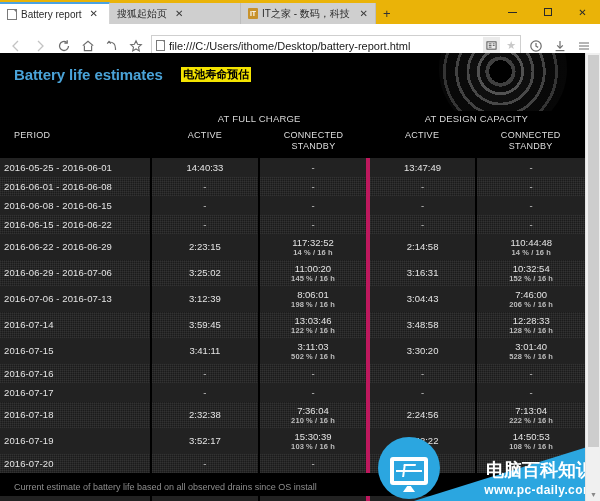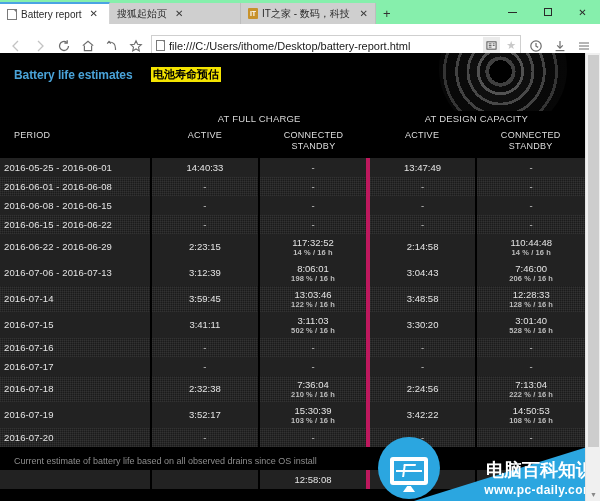--- a/index.html
+++ b/index.html
@@ -8,21 +8,21 @@
     overflow: hidden;
     font-family: "Liberation Sans", sans-serif;
     background: #ffffff;
   }
 
   
   .window { width: 600px; height: 501px; position: relative; background: #ffffff; }
 
   .titlebar {
     height: 24px;
-    background: #86efac;
+    background: #eab308;
     display: flex;
     align-items: flex-end;
     position: relative;
   }
   .tabstrip { display: flex; align-items: flex-end; height: 24px; flex: 1; overflow: hidden; }
 
   .tab {
     height: 21px;
     display: flex;
     align-items: center;
@@ -183,21 +183,21 @@
         #343434 72% 75%,
         #060606 75% 88%,
         #262626 88% 91%,
         #040404 91% 100%);
     opacity: 0.85;
   }
   .hero-text { position: relative; padding: 12px 0 0 14px; }
   .h-title {
     display: inline-block;
     color: #4aa3d8;
-    font-size: 12px;
+    font-size: 15px;
     font-weight: bold;
     letter-spacing: -0.1px;
     vertical-align: middle;
   }
   .h-badge {
     display: inline-block;
     margin-left: 14px;
     background: #f4e400;
     color: #000;
     font-size: 11px;
@@ -548,20 +548,27 @@
               <td class="sep-major"><span class="dash">-</span></td>
               <td><span class="dash">-</span></td>
             </tr>
             <tr class="odd">
               <td class="period"><span>2016-06-22 - 2016-06-29</span></td>
               <td><span>2:23:15</span></td>
               <td><span>117:32:52</span><span class="sub">14 % / 16 h</span></td>
               <td class="sep-major"><span>2:14:58</span></td>
               <td><span>110:44:48</span><span class="sub">14 % / 16 h</span></td>
             </tr>
+            <tr class="even">
+              <td class="period"><span>2016-06-29 - 2016-07-06</span></td>
+              <td><span>3:25:02</span></td>
+              <td><span>11:00:20</span><span class="sub">145 % / 16 h</span></td>
+              <td class="sep-major"><span>3:16:31</span></td>
+              <td><span>10:32:54</span><span class="sub">152 % / 16 h</span></td>
+            </tr>
             <tr class="odd">
               <td class="period"><span>2016-07-06 - 2016-07-13</span></td>
               <td><span>3:12:39</span></td>
               <td><span>8:06:01</span><span class="sub">198 % / 16 h</span></td>
               <td class="sep-major"><span>3:04:43</span></td>
               <td><span>7:46:00</span><span class="sub">206 % / 16 h</span></td>
             </tr>
             <tr class="even">
               <td class="period"><span>2016-07-14</span></td>
               <td><span>3:59:45</span></td>

